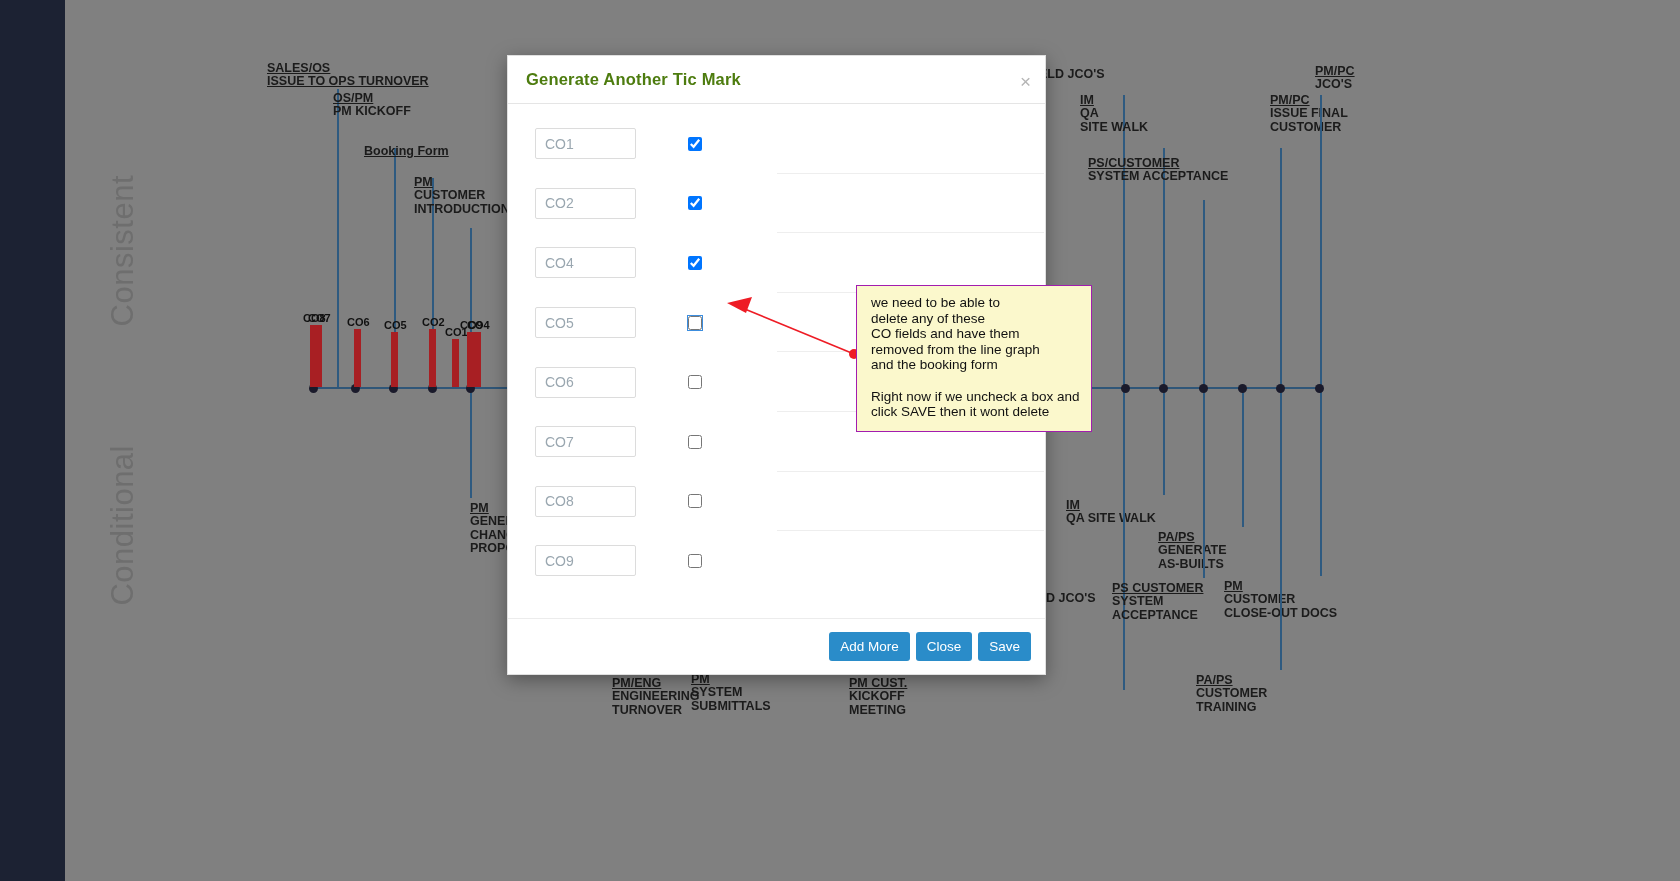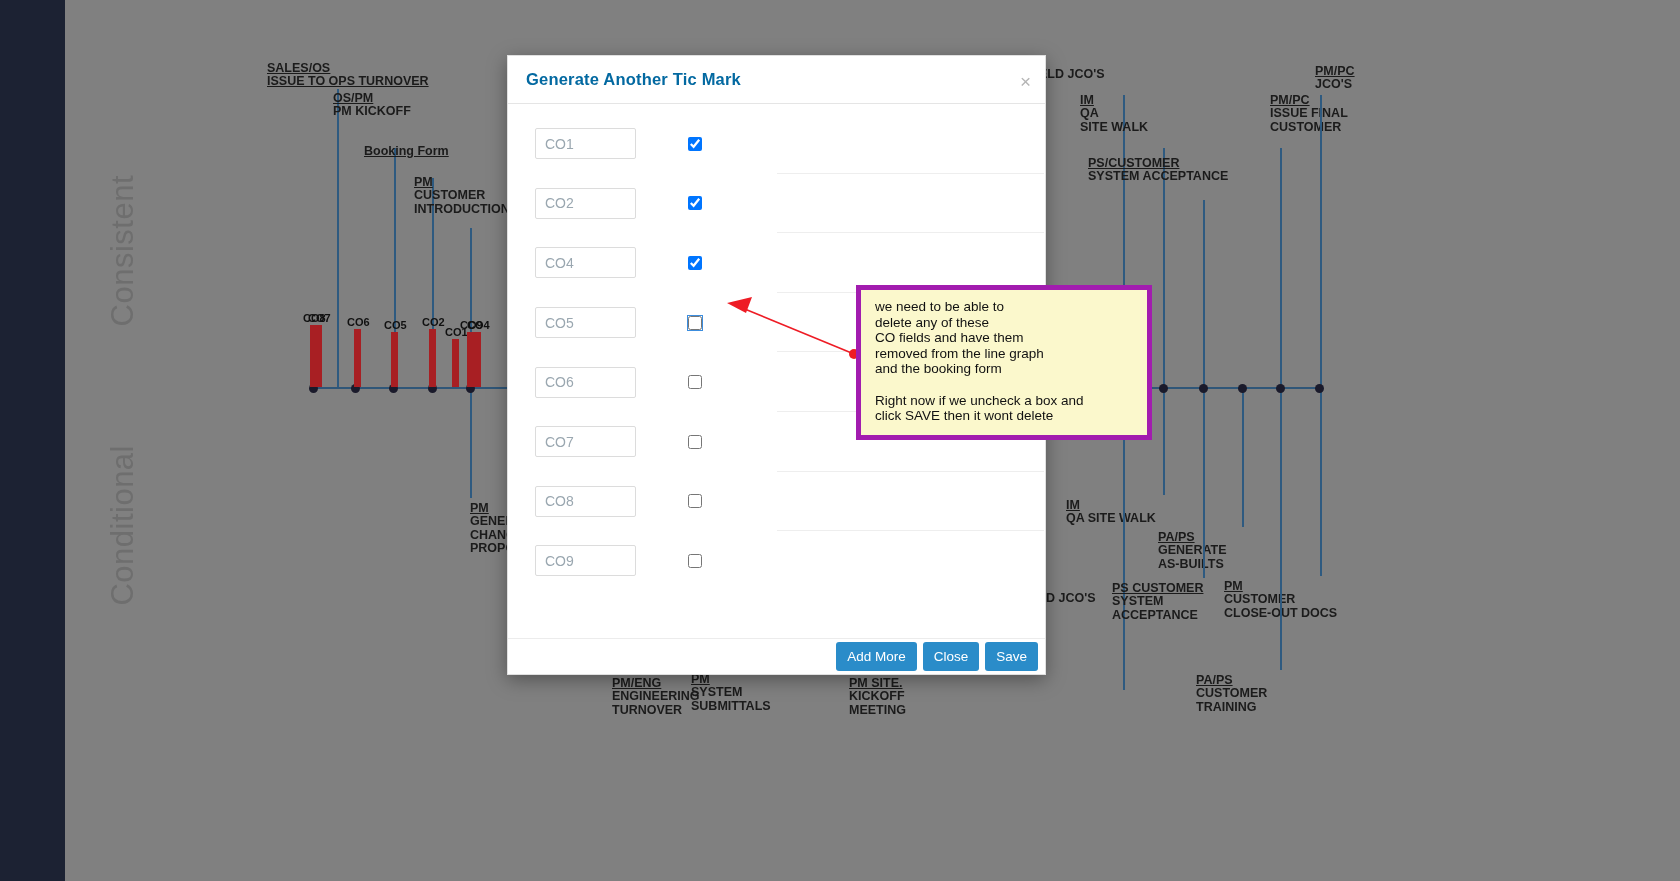--- a/index.html
+++ b/index.html
@@ -100,21 +100,21 @@
   #modal-header {
     position: relative;
     height: 48px;
     border-bottom: 1px solid #e5e5e5;
     padding: 0 18px;
     display: flex;
     align-items: center;
   }
   #modal-title {
     font-size: 16.5px;
-    color: #0369a1;
+    color: #4d7c0f;
     font-weight: bold;
     letter-spacing: .2px;
   }
   #modal-close {
     position: absolute;
     right: 14px; top: 16px;
     font-size: 19px;
     color: #b5b5b5;
     line-height: 1;
     cursor: pointer;
@@ -156,45 +156,45 @@
   }
   .co-input::placeholder { color: #9aa7b0; }
   .co-check {
     margin-left: 52px;
     width: 14px; height: 14px;
     cursor: pointer;
   }
   #modal-footer {
     position: absolute;
     left: 0; right: 0; bottom: 0;
-    height: 36px;
+    height: 56px;
     border-top: 1px solid #ececec;
     display: flex;
     justify-content: flex-end;
     align-items: center;
     gap: 6px;
-    padding-right: 7px;
+    padding-right: 14px;
   }
   .btn {
     background: #2a8cc9;
     color: #fff;
     border: none;
     border-radius: 3px;
     font-size: 13.5px;
     padding: 7px 11px;
     cursor: pointer;
     font-family: "Liberation Sans", sans-serif;
   }
   
   #note {
     position: absolute;
     left: 856px; top: 285px;
-    width: 296px;
+    width: 236px;
     background: #fbf8cc;
-    border: 5px solid #a21caf;
+    border: 1px solid #a21caf;
     padding: 9px 11px 11px 14px;
     font-size: 13.5px;
     line-height: 15.6px;
     color: #111;
     z-index: 40;
     font-family: "Liberation Sans", sans-serif;
     white-space: pre-wrap;
   }
   #note-arrow { position: absolute; left: 0; top: 0; z-index: 39; pointer-events: none; }
 </style>
@@ -272,21 +272,21 @@
           <span class="desc">TURNOVER</span>
         </div>
         <div class="tick-stem" style="left: 626px; top: 387px; height: 281px;"></div>
         <div class="ms" style="left: 626px; top: 673px;">
           <span class="role">PM </span>
           <span class="desc">SYSTEM</span>
           <span class="desc">SUBMITTALS</span>
         </div>
         <div class="tick-stem" style="left: 784px; top: 387px; height: 285px;"></div>
         <div class="ms" style="left: 784px; top: 677px;">
-          <span class="role">PM SITE. </span>
+          <span class="role">PM CUST. </span>
           <span class="desc">KICKOFF</span>
           <span class="desc">MEETING</span>
         </div>
         <div class="tick-stem" style="left: 1098px; top: 387px; height: 108px;"></div>
         <div class="ms" style="left: 1001px; top: 499px;">
           <span class="role">IM </span>
           <span class="desc">QA SITE WALK</span>
         </div>
         <div class="tick-stem" style="left: 1177px; top: 387px; height: 140px;"></div>
         <div class="ms" style="left: 1093px; top: 531px;">

